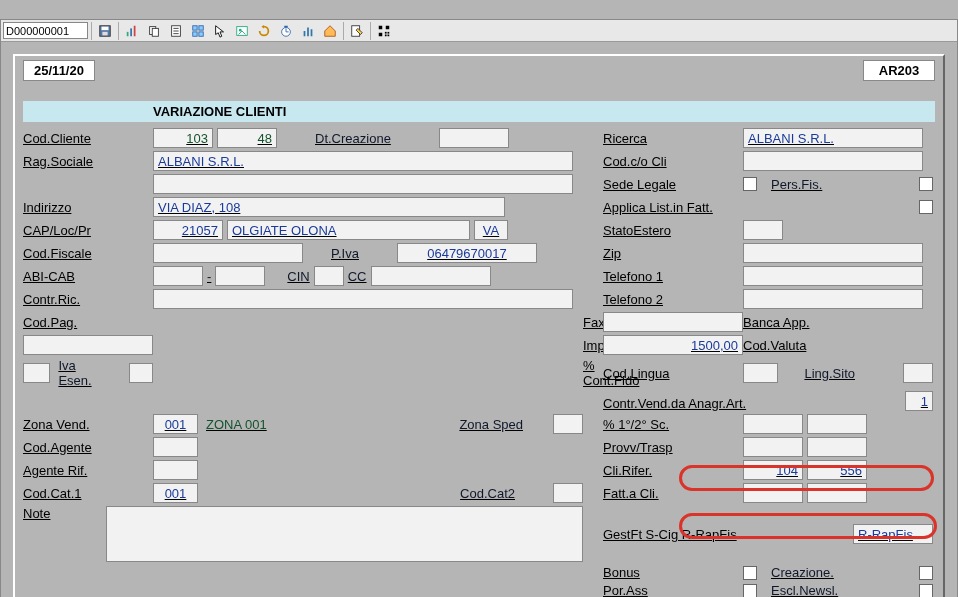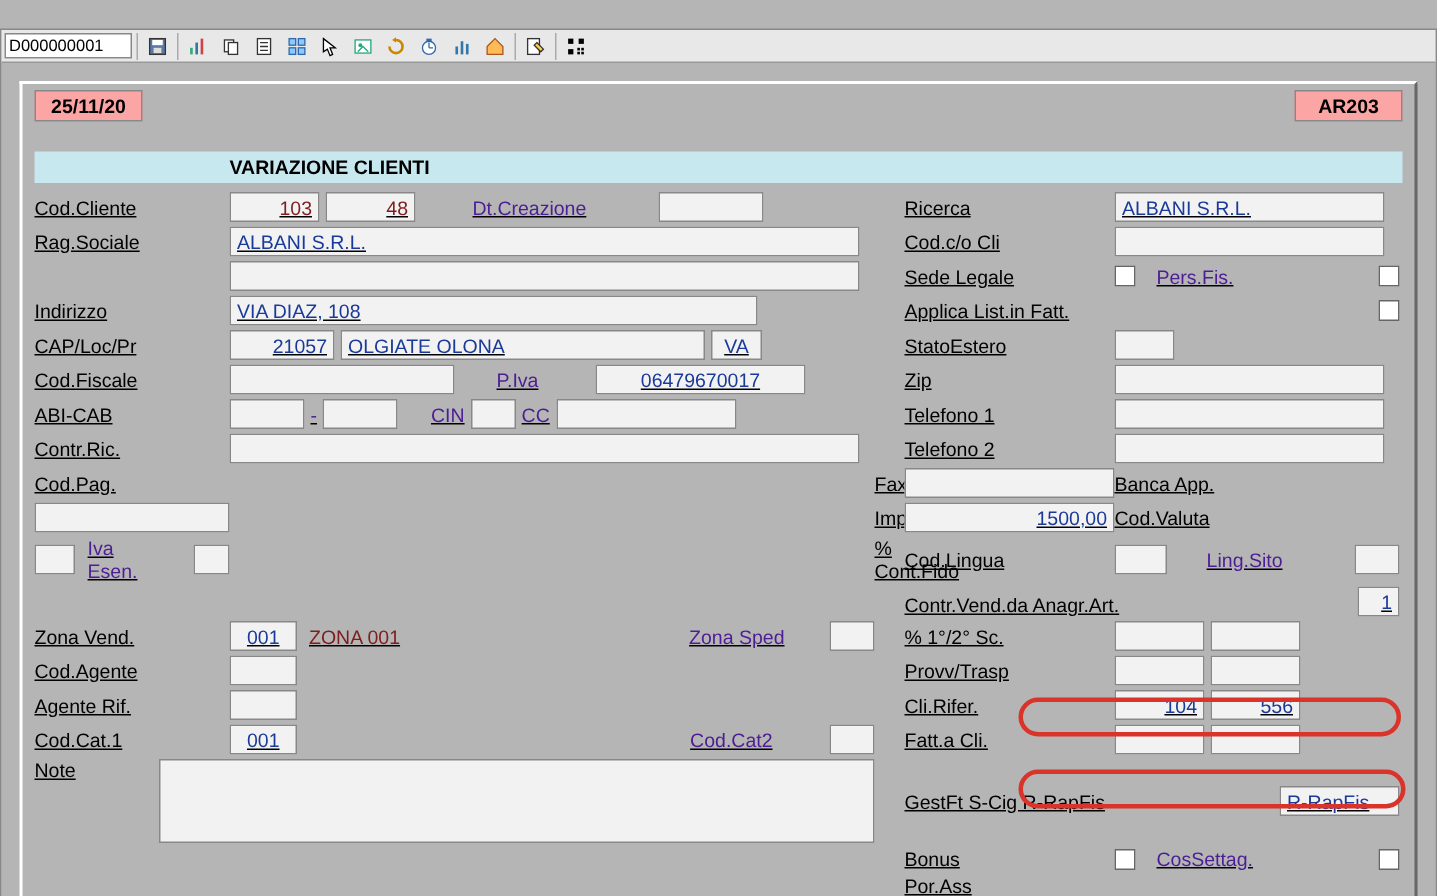--- a/index.html
+++ b/index.html
@@ -68,21 +68,21 @@
     border-color: #fff #666 #666 #fff;
     padding: 4px 8px 8px 8px;
   }
   .topline {
     display:flex;
     justify-content: space-between;
     padding: 0 0 4px 0;
   }
   .datebox, .codebox {
     border:1px solid #888;
-    background:#fca5a5;
+    background:#ffffff;
     padding:2px 8px;
     font-weight:bold;
     font-size:13px;
     min-width:72px;
     text-align:center;
   }
   .titlebar {
     background:#c8e8f0;
     font-weight:bold;
     font-size:13px;
@@ -105,22 +105,22 @@
     border:1px solid #888;
     background:#f2f2f2;
     color:#1a3a99;
     font-size:13px;
     padding:1px 4px;
     display:flex;
     align-items:center;
   }
   .fld.right { justify-content:flex-end; }
   .fld.center { justify-content:center; }
-  .fld-teal { color:#7f1d1d; }
-  .txt-static { font-size:13px; color:#4c1d95; }
+  .fld-teal { color:#14532d; }
+  .txt-static { font-size:13px; color:#0f172a; }
   .chk {
     width:14px; height:14px;
     border:1px solid #666;
     background:#fff;
     display:inline-block;
   }
   .highlight-red {
     position:absolute;
     border:3px solid #d9332a;
     border-radius:14px;
@@ -466,29 +466,36 @@
           <div class="fld" style="width:80px">R-RapFis</div>
         </div>
 
         <div></div>
           <div></div>
           <div></div>
         <div class="lbl">Bonus</div>
         <div class="cell">
           <span class="chk"></span>
           <span style="width:6px"></span>
-          <span class="txt-static">CosSettag.</span>
+          <span class="txt-static">Creazione.</span>
           <span style="flex:1"></span>
           <span class="chk"></span>
         </div>
 
         <div></div>
           <div></div>
           <div></div>
         <div class="lbl">Por.Ass</div>
+        <div class="cell">
+          <span class="chk"></span>
+          <span style="width:6px"></span>
+          <span class="txt-static">Escl.Newsl.</span>
+          <span style="flex:1"></span>
+          <span class="chk"></span>
+        </div>
 
       </div>
 
       <div class="highlight-red" style="top:423px; left:678px; width:255px; height:26px"></div>
       <div class="highlight-red" style="top:471px; left:678px; width:258px; height:26px"></div>
 
     </div>
   </div>
 </div>
 

